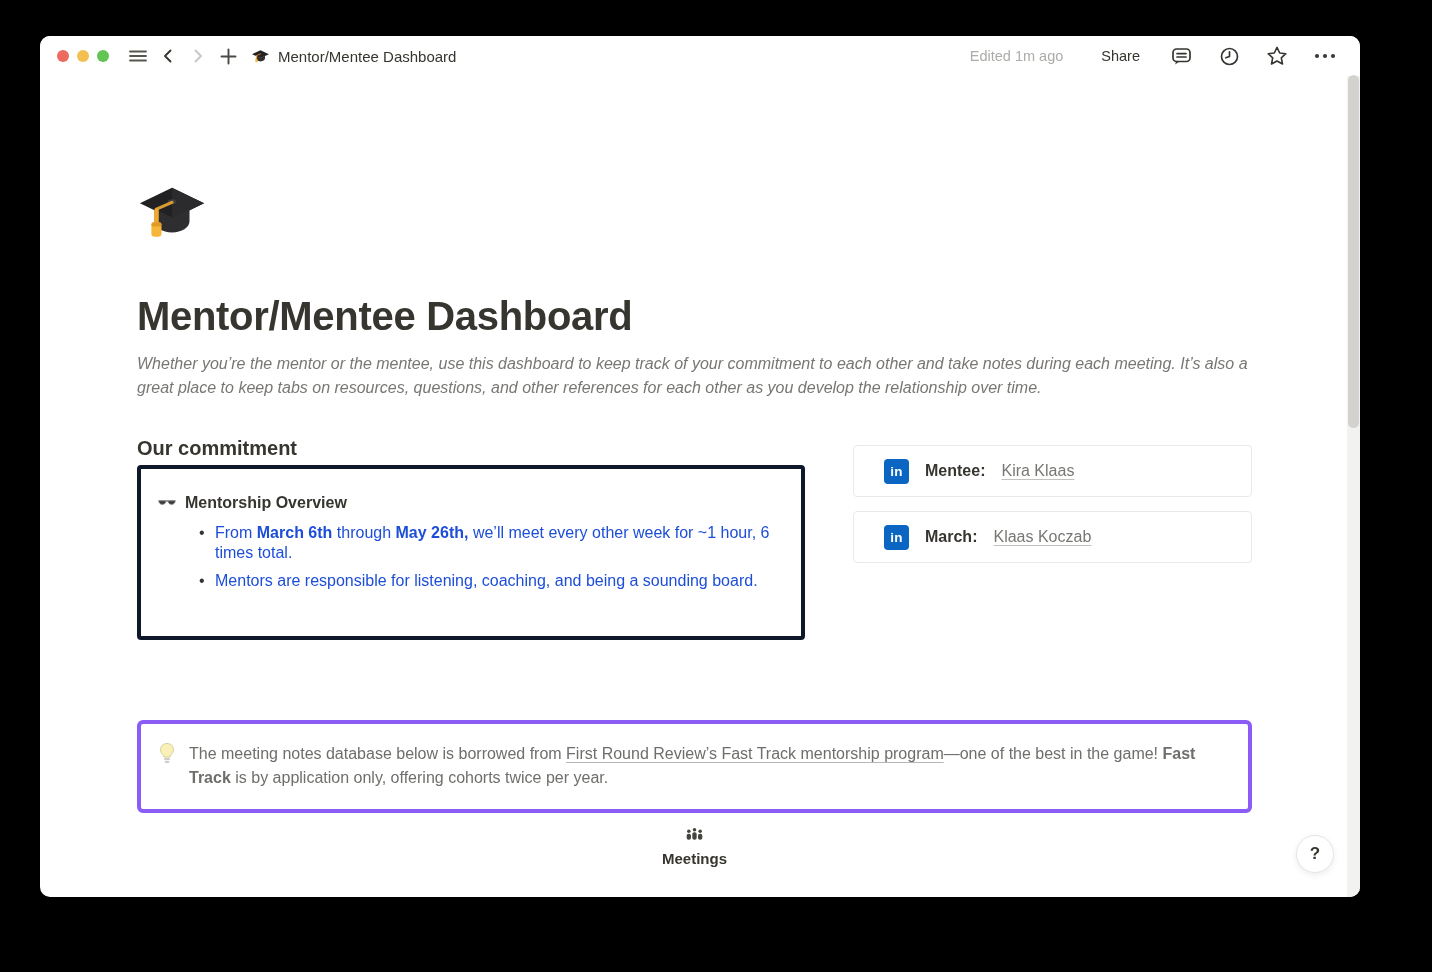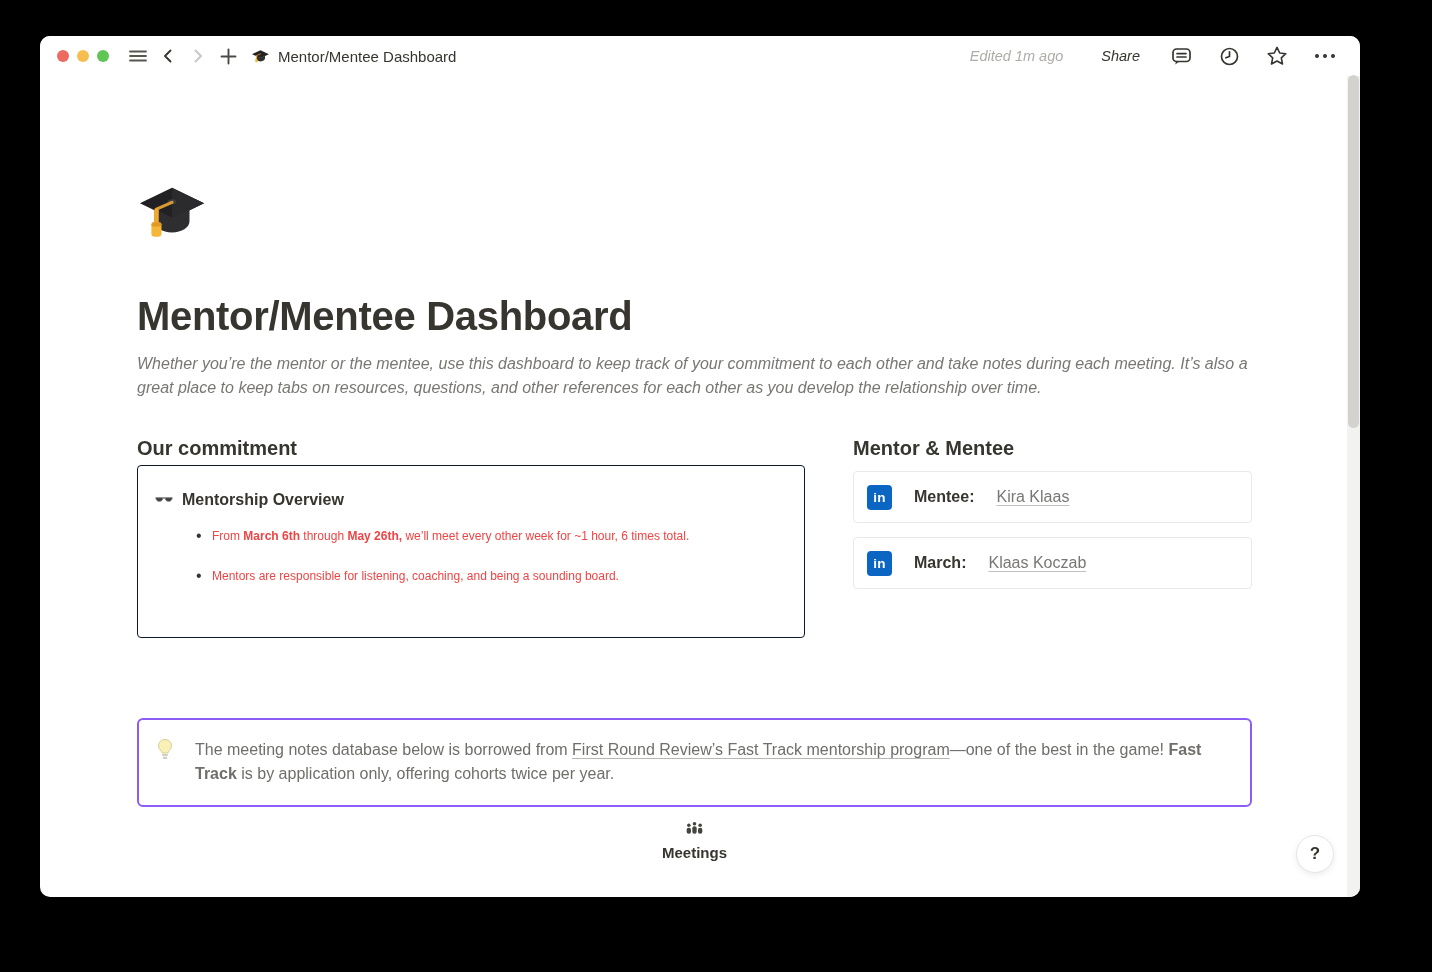--- a/index.html
+++ b/index.html
@@ -10,59 +10,59 @@
 
   
   .titlebar { height:40px; display:flex; align-items:center; padding:0 22px 0 17px; background:#fff; }
   .traffic { display:flex; gap:8px; align-items:center; }
   .light { width:12px; height:12px; border-radius:50%; }
   .light.red { background:#ec6a5e; } .light.yellow { background:#f4bf4f; } .light.green { background:#61c554; }
   .tb-btn { display:flex; align-items:center; justify-content:center; width:26px; height:26px; border-radius:4px; cursor:pointer; }
   .tb-left { display:flex; align-items:center; gap:4px; margin-left:16px; }
   .tb-title-group { display:flex; align-items:center; gap:8px; margin-left:10px; }
   .tb-title { font-size:15px; font-weight:500; color:#37352f; white-space:nowrap; }
-  .tb-right { margin-left:auto; display:flex; align-items:center; gap:22px;font-style:italic; }
+  .tb-right { margin-left:auto; display:flex; align-items:center; gap:22px; }
   .edited { font-size:14.5px; color:#aeaca8; margin-right:10px; }
   .share { font-size:14.5px; font-weight:500; color:#37352f; cursor:pointer; padding:4px 6px; border-radius:4px; }
   .dots { display:flex; gap:4px; align-items:center; }
   .dots i { width:4px; height:4px; border-radius:50%; background:#37352f; }
 
   
   .scroll-track { position:absolute; right:0; top:40px; bottom:0; width:13px; background:#f2f2f0; }
   .scroll-thumb { position:absolute; right:1px; top:-1px; width:11px; height:353px; border-radius:6px; background:#d3d2ce; cursor:grab; }
 
   
   .content { position:relative; margin-left:97px; width:1115px; }
   .page-icon { margin-top:102px; width:72px; height:70px; cursor:pointer; }
   h1.page-title { margin-top:44px; font-size:40px; line-height:48px; font-weight:700; letter-spacing:-.3px; color:#37352f; }
   .description { margin-top:12px; font-size:16px; line-height:24px; font-style:italic; color:#787774; width:1115px; }
 
   .columns { margin-top:35px; display:flex; gap:48px; }
   .col-left { width:668px; } .col-right { width:399px; }
   h2.section-heading { font-size:20px; line-height:26px; font-weight:700; color:#37352f; }
 
-  .commit-card { margin-top:4px; border:1px solid #0f172a; border-radius:4px; background:#fff; padding:22px 16px 45px 16px; }
+  .commit-card { margin-top:4px; border:4px solid #0f172a; border-radius:4px; background:#fff; padding:22px 16px 45px 16px; }
   .toggle-row { display:flex; align-items:center; gap:8px; cursor:pointer; }
   .toggle-title { font-size:16px; line-height:24px; font-weight:700; color:#37352f; }
   ul.bullets { list-style:none; margin-top:8px; padding-left:42px; }
-  ul.bullets li { position:relative; padding-left:16px; font-size:12px; line-height:32px; color:#ef4444; }
+  ul.bullets li { position:relative; padding-left:16px; font-size:16px; line-height:20px; color:#1d4ed8; }
   ul.bullets li + li { margin-top:8px; }
   ul.bullets li::before { content:"•"; position:absolute; left:0; top:0; font-size:16px; color:#37352f; }
   .b { font-weight:700; }
 
   .person-card { margin-top:10px; height:52px; border:1px solid #e9e9e7; border-radius:4px; background:#fff;
-                 display:flex; align-items:center; padding:0 13px; gap:22px; cursor:pointer; }
+                 display:flex; align-items:center; padding:0 30px; gap:16px; cursor:pointer; }
   .person-card + .person-card { margin-top:14px; }
   .li-icon { width:25px; height:25px; border-radius:4px; background:#0a66c2; color:#fff; font-weight:700; font-size:13.5px;
              display:flex; align-items:center; justify-content:center; letter-spacing:.2px; flex-shrink:0; }
   .person-label { font-size:16px; font-weight:700; color:#37352f; }
   .person-name { font-size:16px; color:#787774; text-decoration:underline; text-decoration-color:#c3c1bd; text-underline-offset:3px; cursor:pointer; }
 
-  .callout { margin-top:80px; width:1115px; border:2px solid #8b5cf6; border-radius:6px; background:#fff;
-             display:flex; gap:20px; padding:18px 24px 19px 16px; }
+  .callout { margin-top:80px; width:1115px; border:4px solid #8b5cf6; border-radius:6px; background:#fff;
+             display:flex; gap:12px; padding:18px 24px 19px 16px; }
   .callout-text { font-size:16px; line-height:24px; color:#6f6e6b; }
   .rich-link { text-decoration:underline; text-decoration-color:#b8b6b2; text-underline-offset:3px; cursor:pointer; }
 
   .meetings-row { margin-top:13px; display:flex; align-items:center; gap:7px; cursor:pointer;flex-direction:column; }
   .meetings-label { font-size:15px; font-weight:600; color:#37352f; }
 
   .help-btn { position:absolute; left:1256px; top:799px; width:38px; height:38px; border-radius:50%;
               background:#fff; border:1px solid #e7e6e3; box-shadow:0 2px 6px rgba(0,0,0,.08);
               display:flex; align-items:center; justify-content:center; font-size:17px; font-weight:600; color:#37352f; cursor:pointer; }
 
@@ -193,21 +193,20 @@
             <span class="toggle-title">Mentorship Overview</span>
           </div>
           <ul class="bullets">
             <li><span>From </span><span class="b">March 6th</span><span> through </span><span class="b">May 26th,</span><span> we’ll meet every other week for ~1 hour, 6 times total.</span></li>
             <li><span>Mentors are responsible for listening, coaching, and being a sounding board.</span></li>
           </ul>
         </div>
       </div>
 
       <div class="col-right">
-        <h2 class="section-heading">Mentor &amp; Mentee</h2>
 
         <div class="person-card">
           <span class="li-icon">in</span>
           <span class="person-label">Mentee:</span>
           <span class="person-name">Kira Klaas</span>
         </div>
 
         <div class="person-card">
           <span class="li-icon">in</span>
           <span class="person-label">March:</span>

